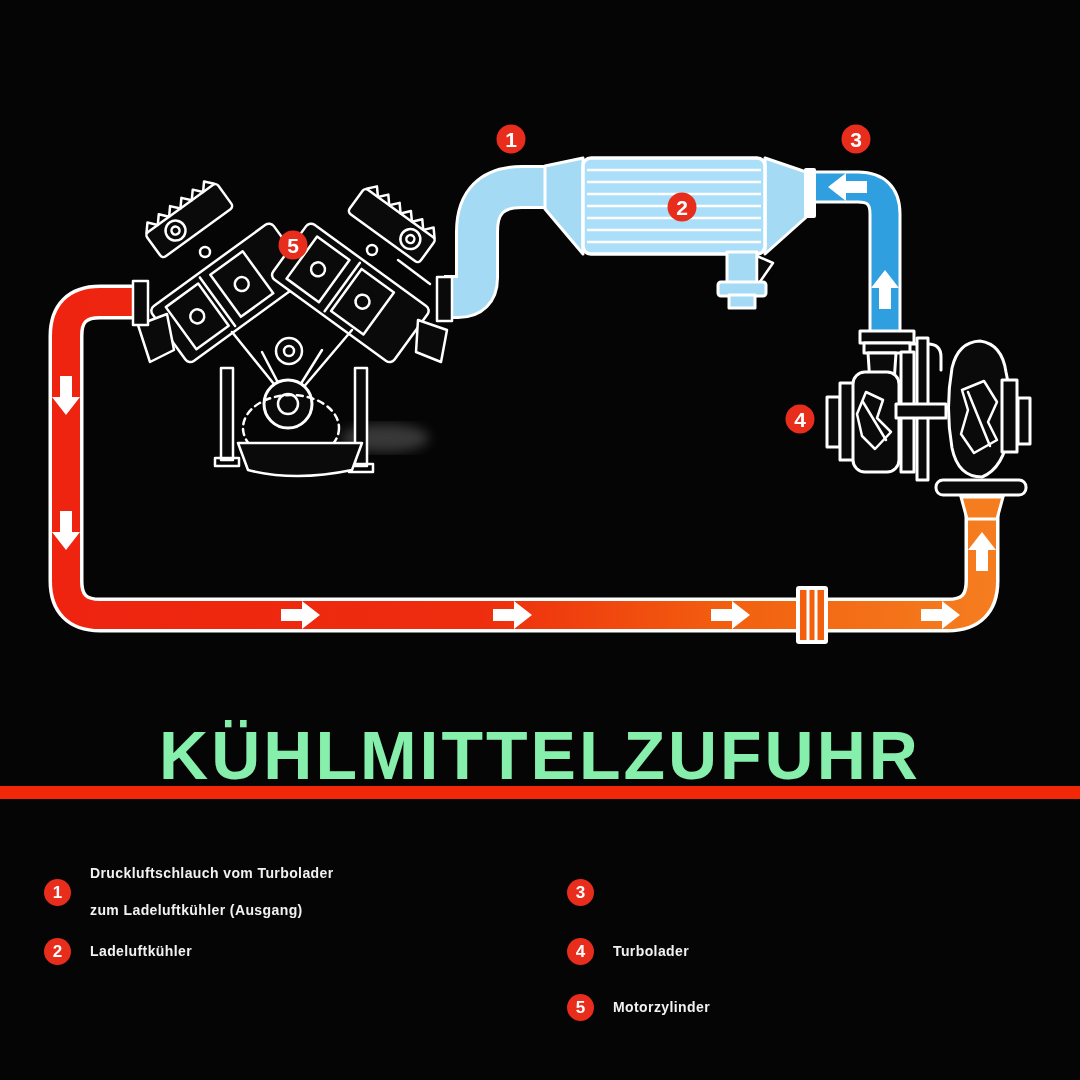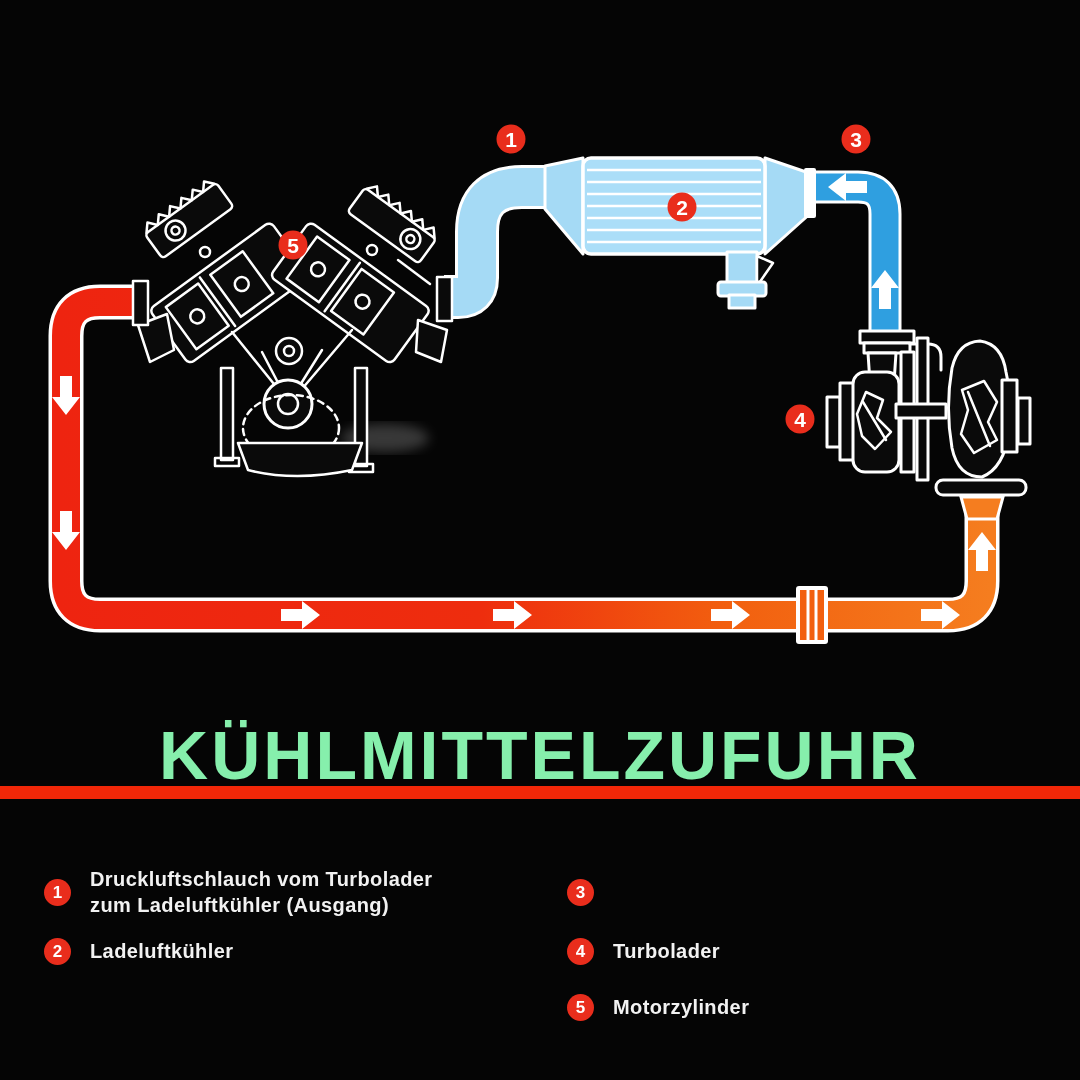--- a/index.html
+++ b/index.html
@@ -13,22 +13,22 @@
   .legend{position:absolute;left:0;top:0;width:1080px;height:1080px;pointer-events:none;}
   .legend-col{position:absolute;}
   .legend-col.left{left:44px;top:864px;width:480px;}
   .legend-col.right{left:567px;top:864px;width:500px;}
   .legend-row{display:flex;align-items:center;margin-bottom:0;}
   .legend-row.tall{height:56px;margin-bottom:14px;}
   .legend-row.short{height:34px;margin-bottom:22px;}
   .badge{flex:0 0 auto;width:27px;height:27px;border-radius:50%;background:#e92d1c;
          color:#fff;font-weight:bold;font-size:17px;line-height:27px;text-align:center;
          margin-right:19px;}
-  .legend-label{color:#f2f2f2;font-size:20px;font-weight:bold;letter-spacing:0.4px;
-                line-height:26px;white-space:pre-line;}
+  .legend-label{color:#f2f2f2;font-size:14px;font-weight:bold;letter-spacing:0.4px;
+                line-height:37px;white-space:pre-line;}
 </style>
 </head>
 <body>
 
 <div class="stage">
 
   <svg class="diagram-svg" width="1080" height="690" viewBox="0 0 1080 690">
     <defs>
       <linearGradient id="hotGrad" gradientUnits="userSpaceOnUse" x1="60" y1="0" x2="990" y2="0">
         <stop offset="0" stop-color="#ee2410"></stop>

